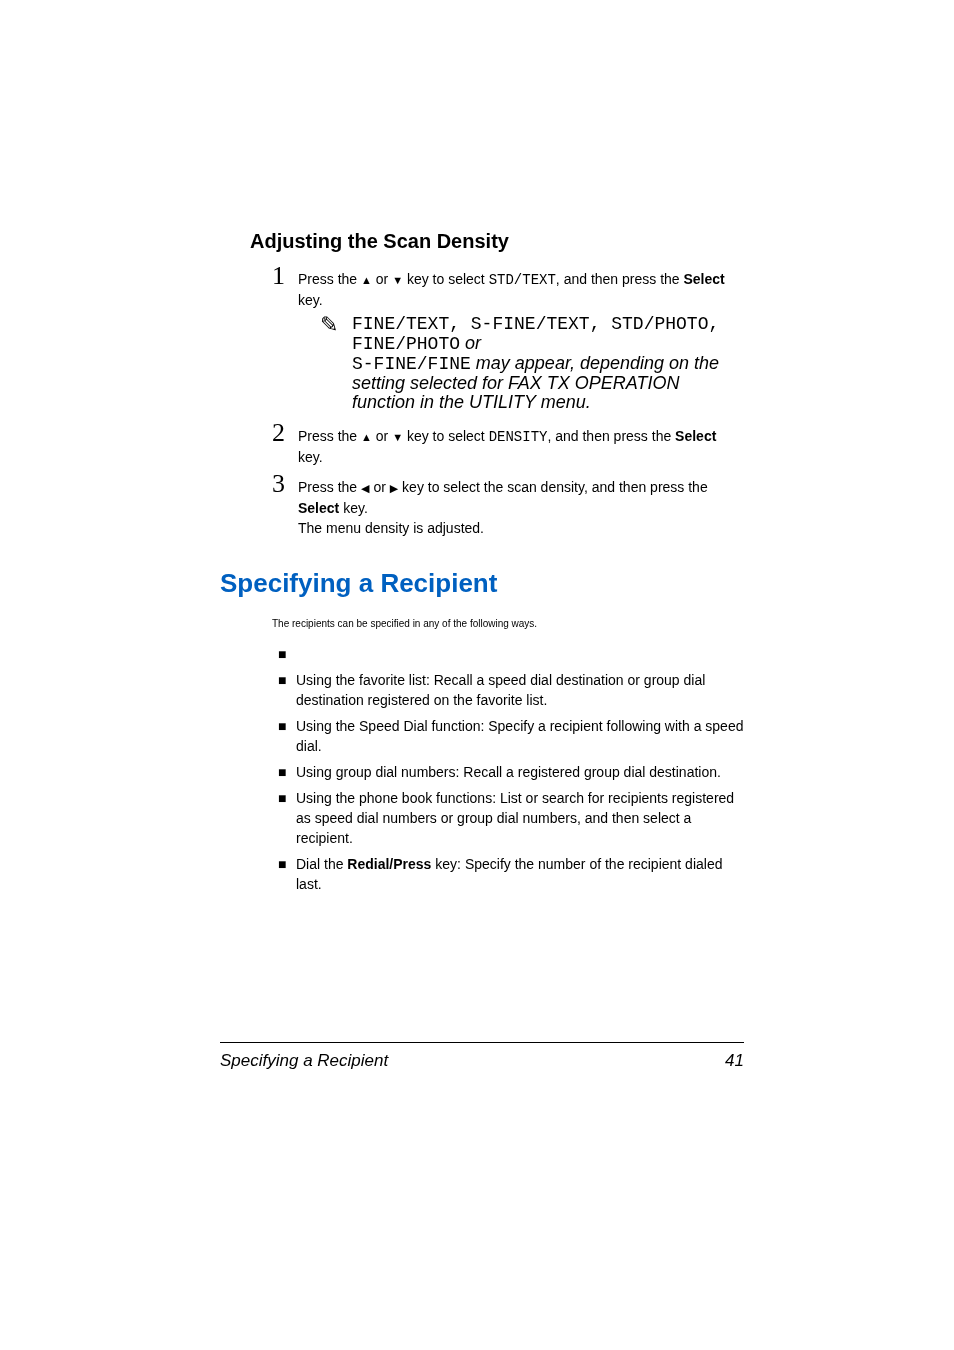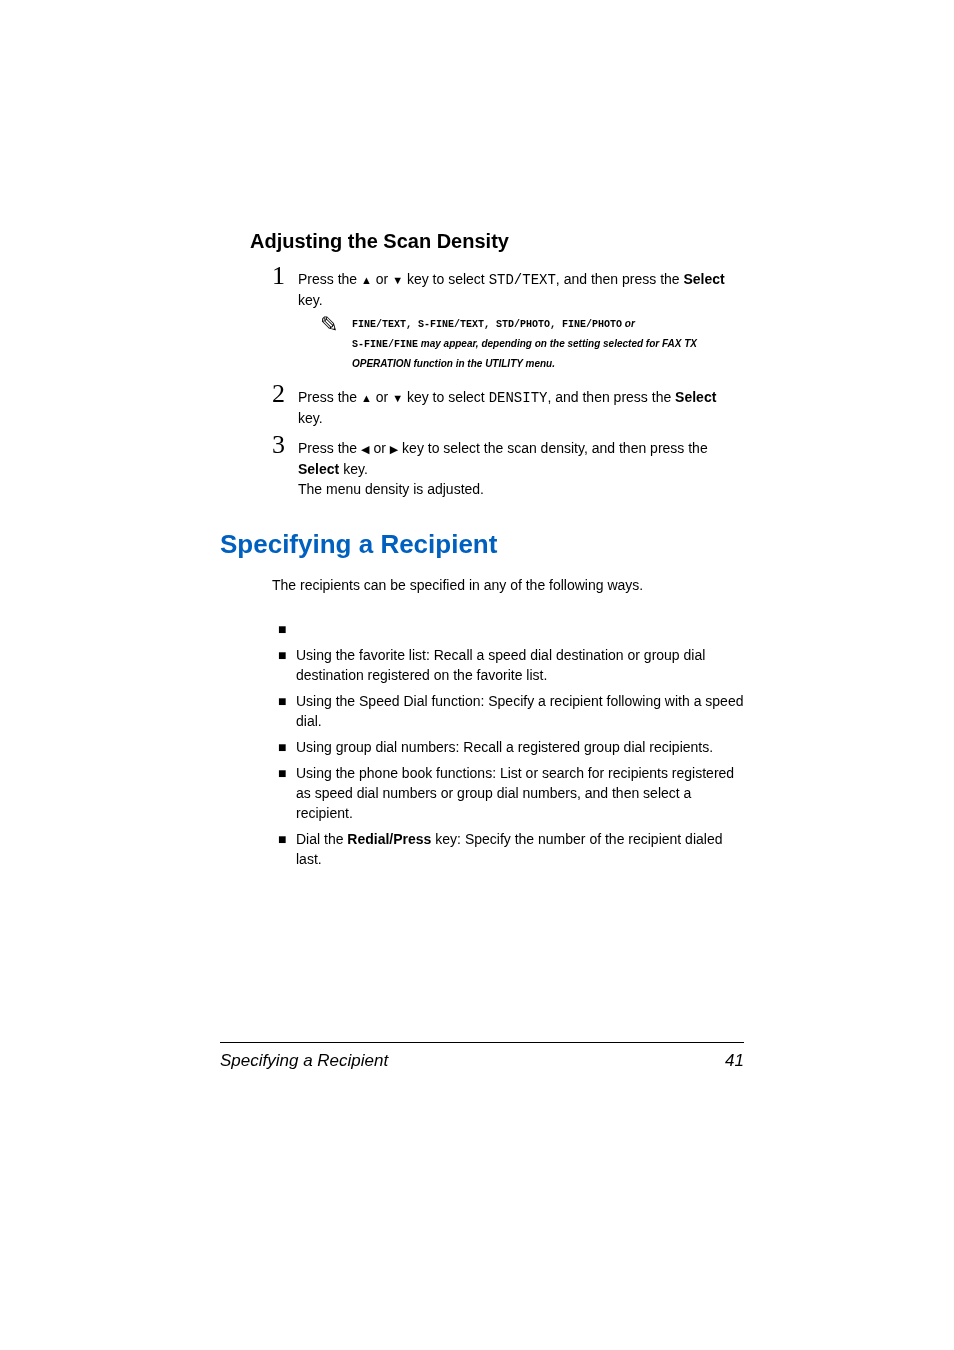--- a/index.html
+++ b/index.html
@@ -57,33 +57,32 @@
     margin: 4px 0 8px 48px;
   }
   .note-icon {
     width: 32px;
     flex: none;
     font-size: 22px;
     line-height: 22px;
     padding-top: 0;
   }
   .note-text {
-    font-size: 10px;
+    font-size: 18px;
     line-height: 19px;
     font-style: italic;
-    font-weight: bold;
   }
   .mono {
     font-family: "Courier New", Courier, monospace;
     font-style: normal;
   }
   .para {
-    font-size: 14px;
+    font-size: 10px;
     line-height: 20px;
-    margin: 0 0 24px 22px;
+    margin: 0 0 10px 22px;
   }
   .bullets {
     margin: 0 0 0 28px;
   }
   .bullet {
     display: flex;
     align-items: flex-start;
     font-size: 14px;
     line-height: 20px;
     margin-bottom: 6px;
@@ -168,21 +167,21 @@
     <div class="bullet">
       <div class="bullet-mark">■</div>
       <div>Using the favorite list: Recall a speed dial destination or group dial destination registered on the favorite list.</div>
     </div>
     <div class="bullet">
       <div class="bullet-mark">■</div>
       <div>Using the Speed Dial function: Specify a recipient following with a speed dial.</div>
     </div>
     <div class="bullet">
       <div class="bullet-mark">■</div>
-      <div>Using group dial numbers: Recall a registered group dial recipients.</div>
+      <div>Using group dial numbers: Recall a registered group dial destination.</div>
     </div>
     <div class="bullet">
       <div class="bullet-mark">■</div>
       <div>Using the phone book functions: List or search for recipients registered as speed dial numbers or group dial numbers, and then select a recipient.</div>
     </div>
     <div class="bullet">
       <div class="bullet-mark">■</div>
       <div>
         <span>Dial the </span><span class="bold">Redial/Press</span><span> key: Specify the number of the recipient dialed last.</span>
       </div>

